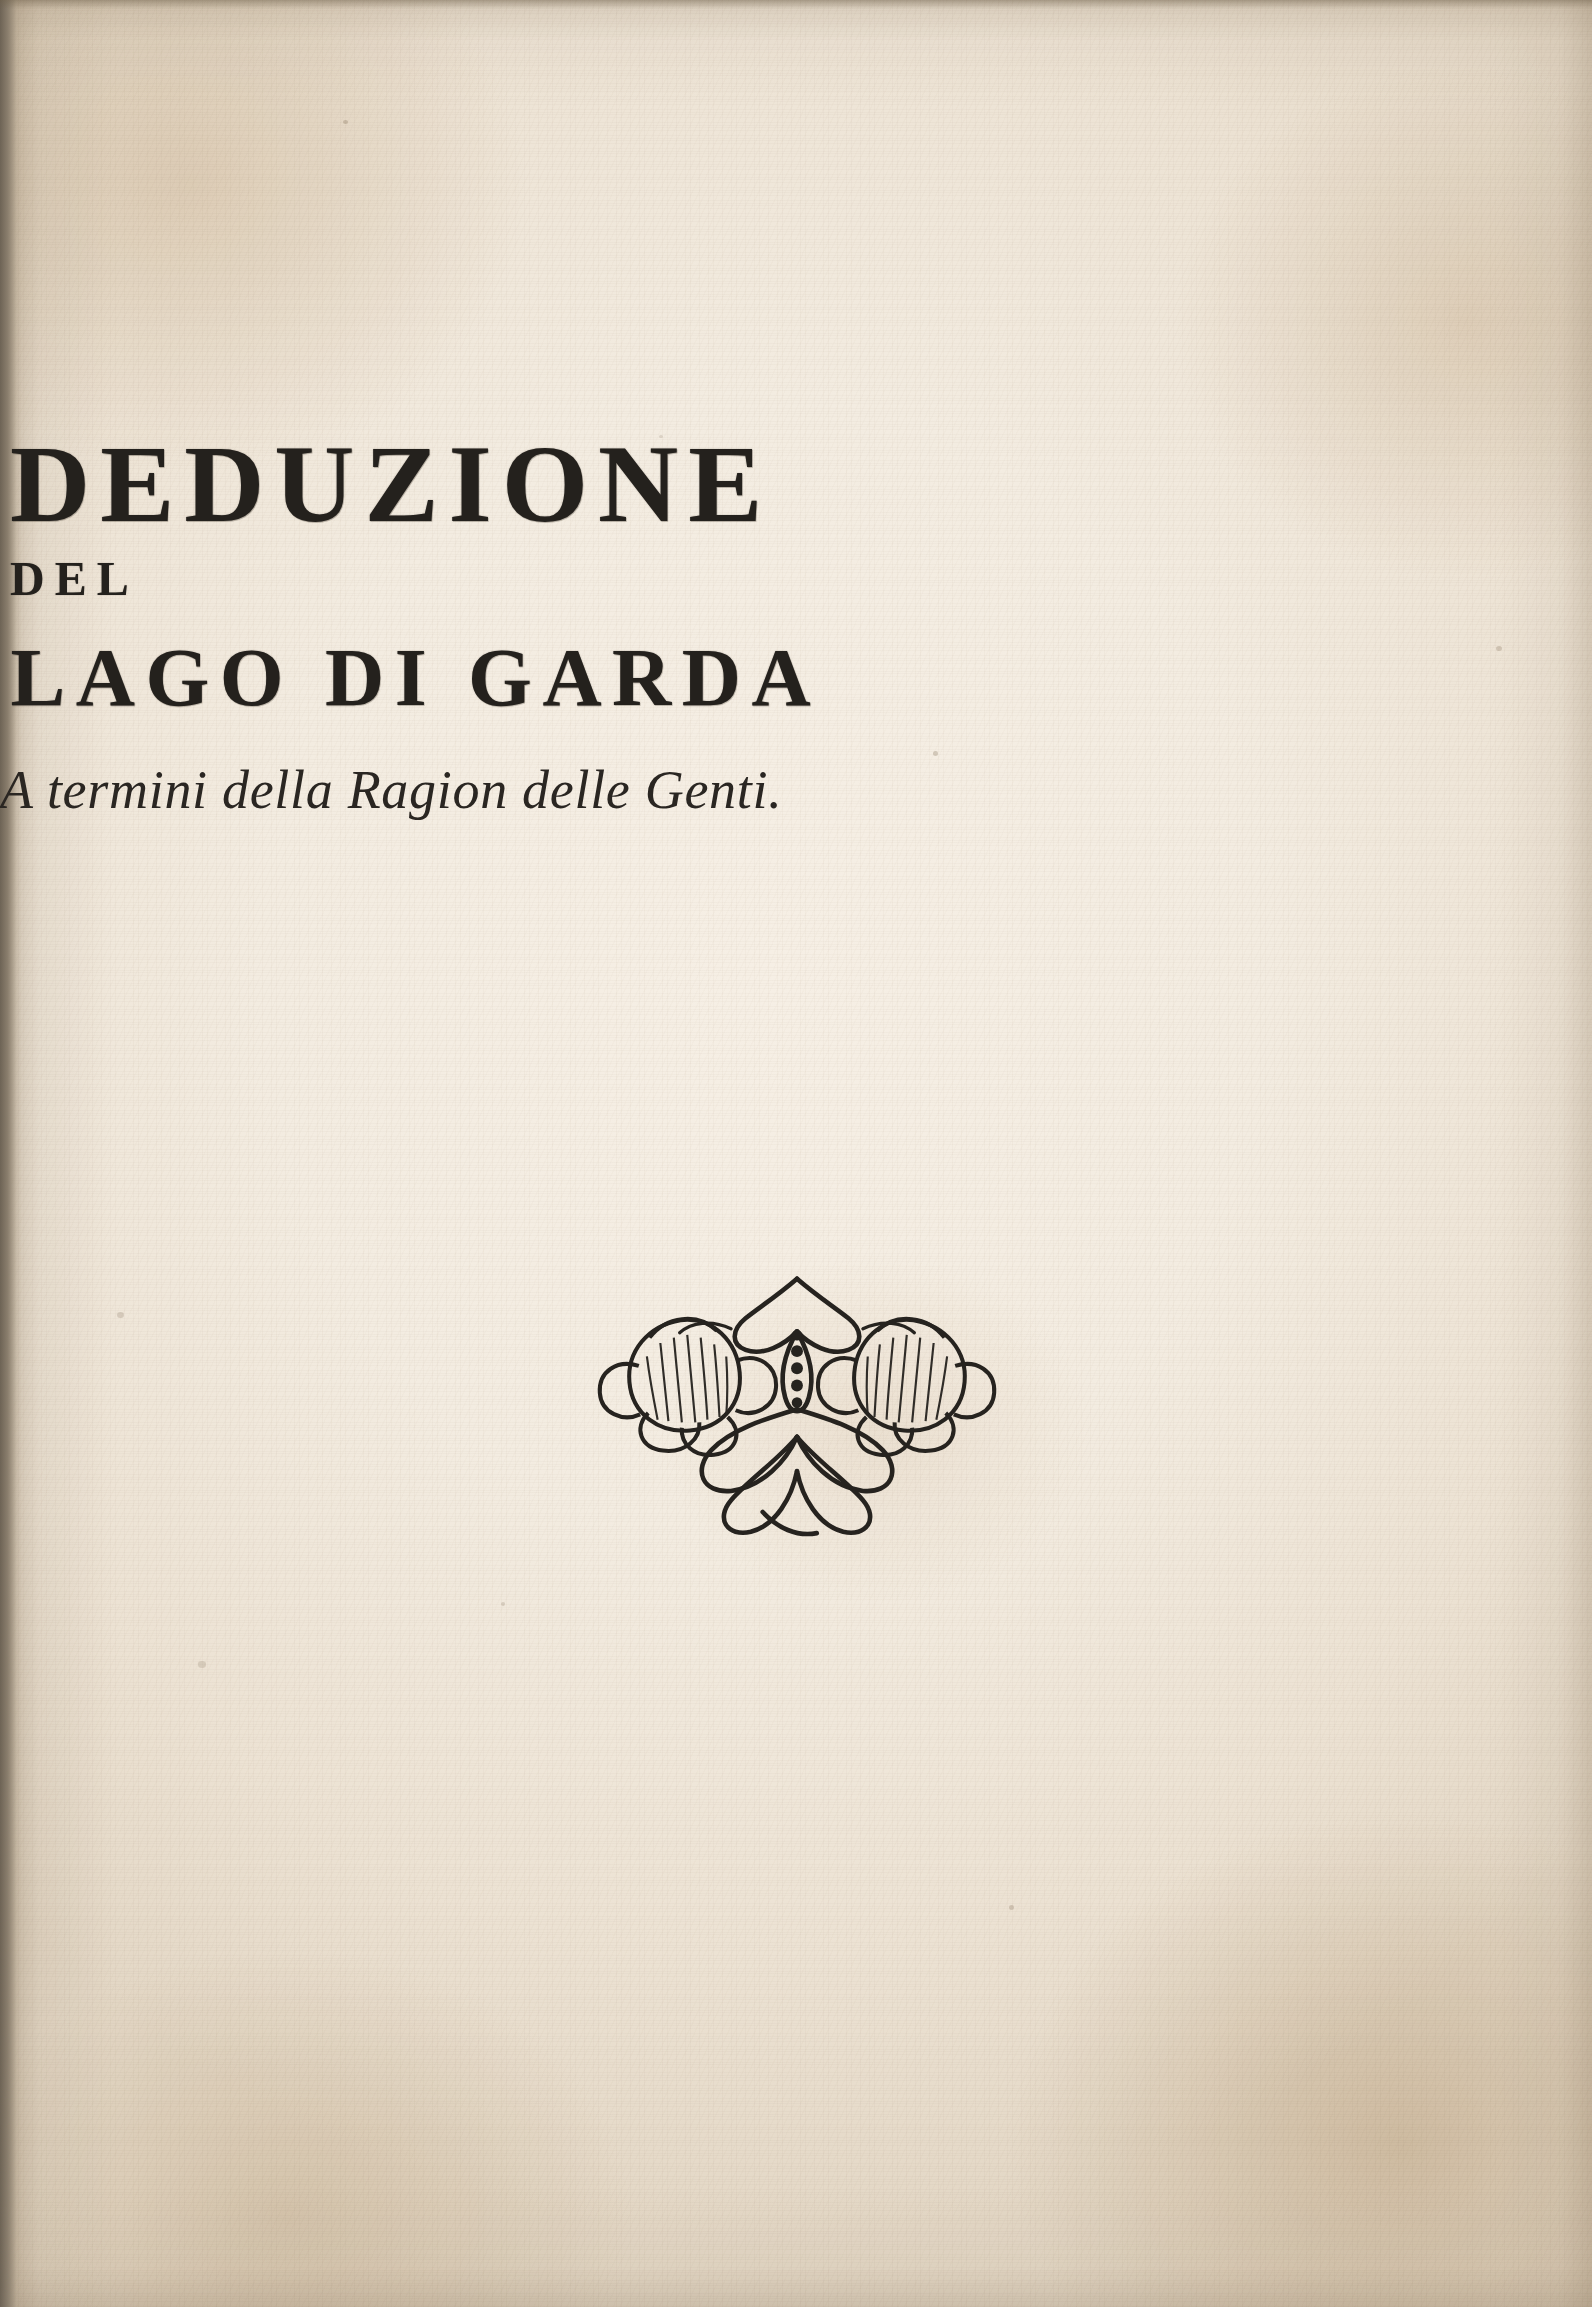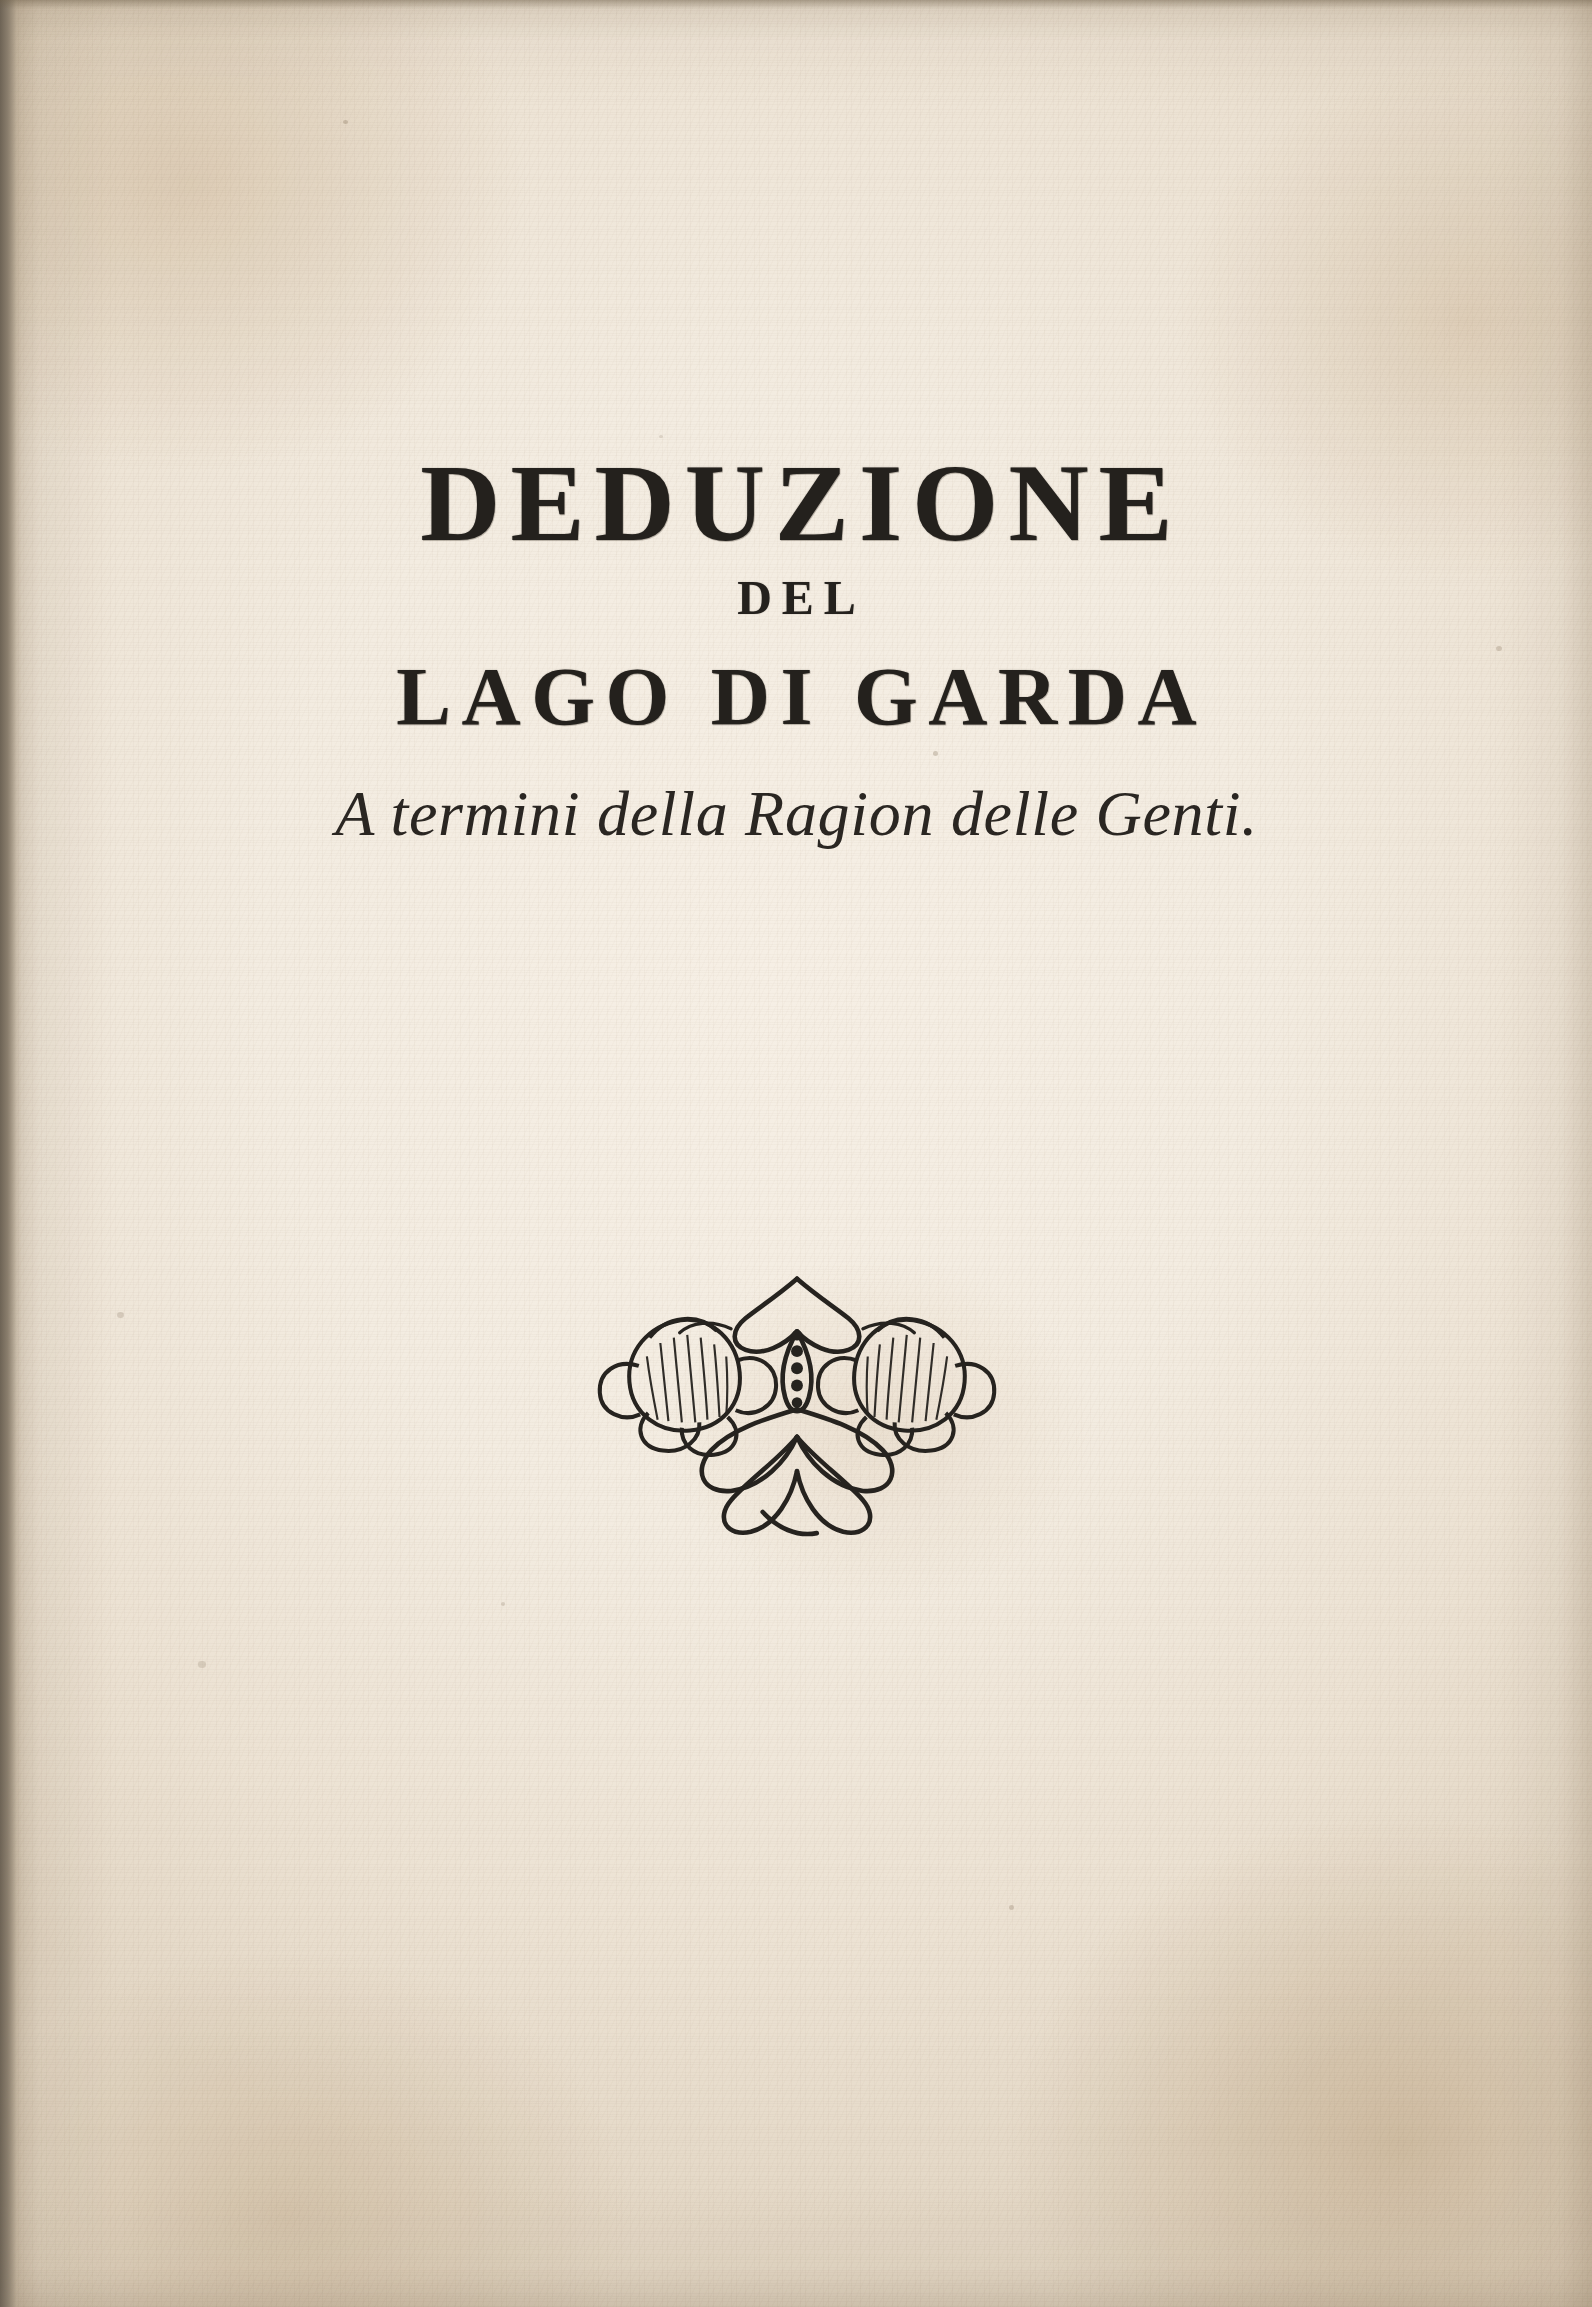--- a/index.html
+++ b/index.html
@@ -78,22 +78,21 @@
     position: absolute; top: 0; left: 0; width: 100%; height: 9.2px;
     background: linear-gradient(to bottom, rgba(110,96,74,0.45), rgba(110,96,74,0));
     pointer-events: none;
   }
 
   
   .titleblock {
     position: absolute;
     left: 0;
     right: 0;
-    top: 447px;
-    text-align: center;
+    top: 428px;
     font-family: Liberation Serif, serif;
   }
 
   .line {
     display: block;
     color: #24211d;
     white-space: nowrap;
   }
 
   .t-main {
@@ -125,21 +124,21 @@
   .t-main2 {
     font-size: 82px;
     letter-spacing: 10.5px;
     font-weight: 700;
     line-height: 1.0;
     margin-top: 34px;
     text-indent: 10.5px;
     text-shadow: 0 0 1.3px rgba(40,34,26,0.45), 0.7px 0.7px 0 rgba(60,50,38,0.22);
   }
   .t-italic {
-    font-size: 64px;
+    font-size: 54px;
     font-style: italic;
     font-weight: 400;
     line-height: 1.0;
     margin-top: 44px;
     letter-spacing: 0.7px;
     color: #2a2622;
   }
 
   
   .ornament {

